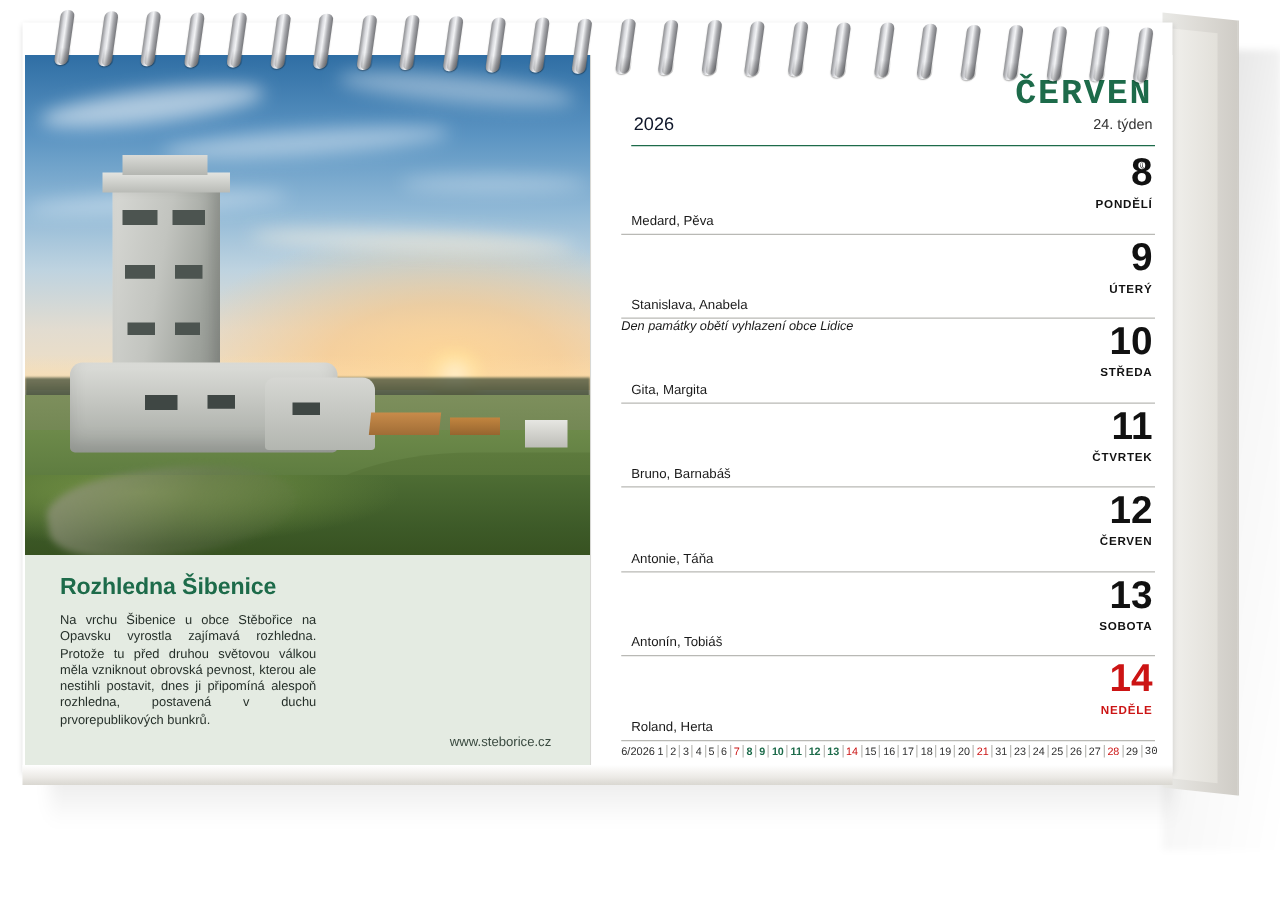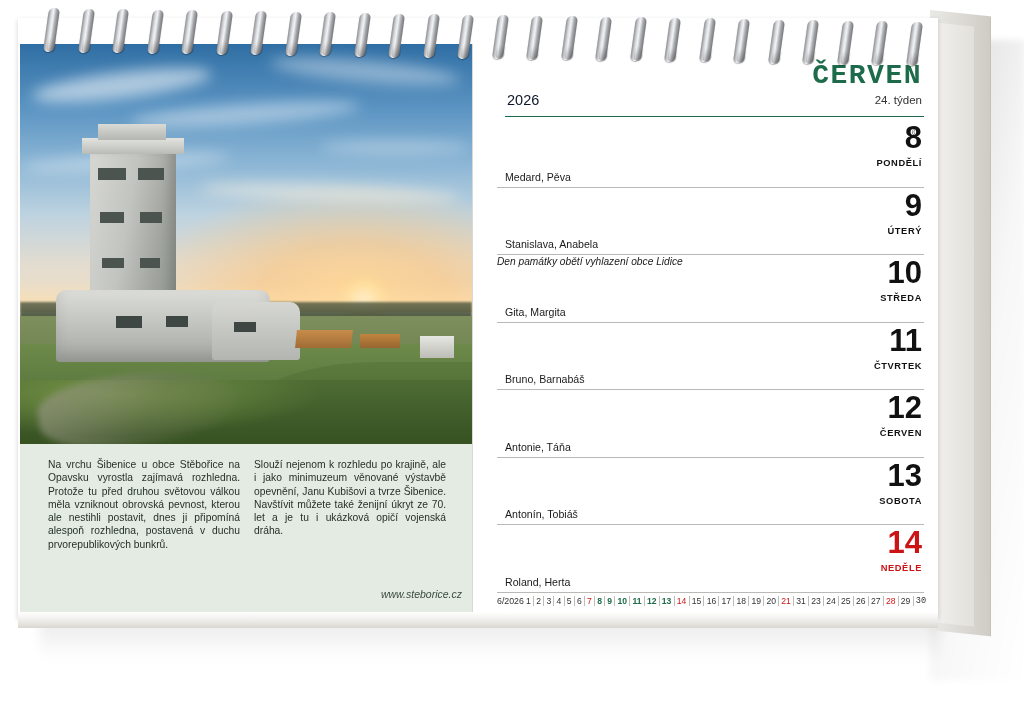--- a/index.html
+++ b/index.html
@@ -278,24 +278,23 @@
     margin: 0;
     font-size: 10.3px;
     line-height: 13.3px;
     color: #26302a;
     text-align: justify;
     width: 205px;
     hyphens: auto;
   }
   .caption-web {
     position: absolute;
-    right: 10px;
+    right: 31px;
     bottom: 12px;
     font-size: 10.5px;
-    font-style: italic;
     color: #3a4a40;
     text-align: center;
   }
 
   
   .right-panel {
     position: absolute;
     left: 455px;
     top: 26px;
     width: 465px;
@@ -516,23 +515,23 @@
           <div class="bunker-2"></div>
           <div class="b-slit bs1"></div>
           <div class="b-slit bs2"></div>
           <div class="b-slit bs3"></div>
           <div class="bench"></div>
           <div class="bench2"></div>
           <div class="shed"></div>
         </div>
 
         <div class="caption">
+          <h2>Rozhledna Šibenice</h2>
           <div class="caption-cols">
             <p>Na vrchu Šibenice u obce Stěbořice na Opavsku vyrostla zajímavá rozhledna. Protože tu před druhou světovou válkou měla vzniknout obrovská pevnost, kterou ale nestihli postavit, dnes ji připomíná alespoň rozhledna, postavená v duchu prvorepublikových bunkrů.</p>
-            <p>Slouží nejenom k rozhledu po krajině, ale i jako minimuzeum věnované výstavbě opevnění, Janu Kubišovi a tvrze Šibenice. Navštívit můžete také ženijní úkryt ze 70. let a je tu i ukázková opičí vojenská dráha.</p>
           </div>
           <div class="caption-web">www.steborice.cz</div>
         </div>
       </div>
 
       <div class="right-panel">
         <div class="month-title">ČERVEN</div>
         <div class="year">2026</div>
         <div class="week-no">24. týden</div>
         <div class="head-rule"></div>

